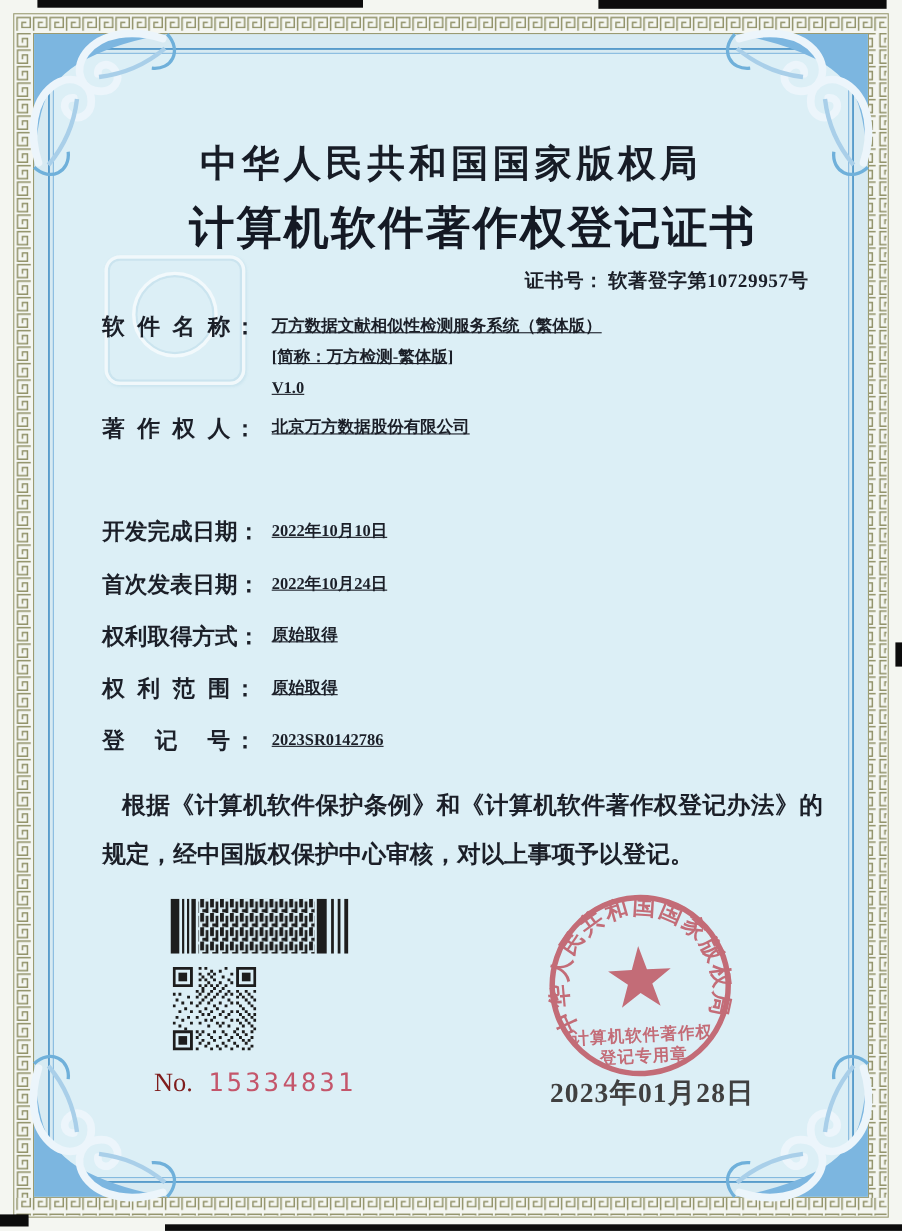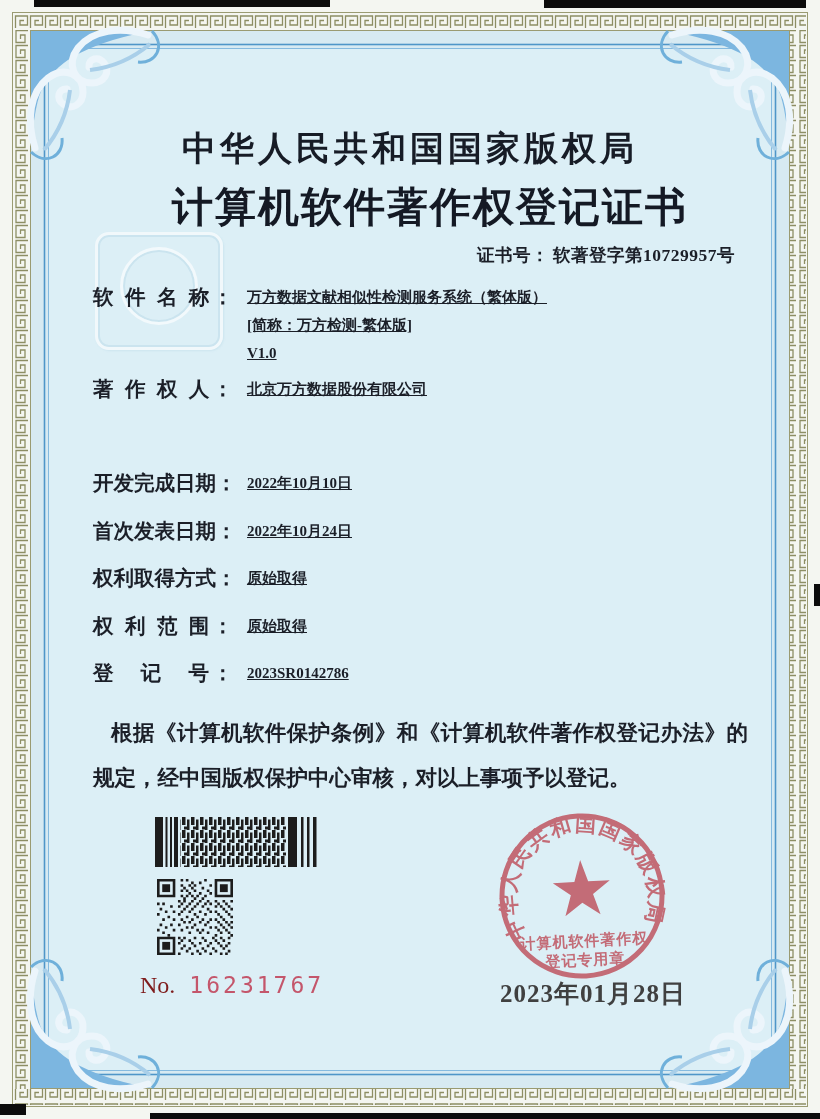--- a/index.html
+++ b/index.html
@@ -178,21 +178,21 @@
           <rect x="2" y="24" width="3" height="3"></rect>
           <path d="M9,0h1v1h-1z M11,0h1v1h-1z M18,0h1v1h-1z M13,1h1v1h-1z M16,1h1v1h-1z M9,2h1v1h-1z M12,2h1v1h-1z M14,2h1v1h-1z M20,2h1v1h-1z M10,3h1v1h-1z M13,3h1v1h-1z M17,3h1v1h-1z M9,4h1v1h-1z M11,4h1v1h-1z M14,4h1v1h-1z M19,4h1v1h-1z M12,5h1v1h-1z M16,5h1v1h-1z M20,5h1v1h-1z M9,6h1v1h-1z M11,6h1v1h-1z M13,6h1v1h-1z M15,6h1v1h-1z M18,6h1v1h-1z M10,7h1v1h-1z M14,7h1v1h-1z M17,7h1v1h-1z
                    M0,9h1v1h-1z M2,9h1v1h-1z M5,10h1v1h-1z M1,11h1v1h-1z M3,12h1v1h-1z M6,12h1v1h-1z M0,13h1v1h-1z M4,14h1v1h-1z M2,15h1v1h-1z M6,15h1v1h-1z M1,17h1v1h-1z M5,17h1v1h-1z M3,18h1v1h-1z M0,19h1v1h-1z M6,19h1v1h-1z M2,20h1v1h-1z M4,21h1v1h-1z
                    M8,8h1v1h-1z M10,8h1v1h-1z M13,8h1v1h-1z M16,8h1v1h-1z M19,8h1v1h-1z M9,9h1v1h-1z M12,9h1v1h-1z M15,9h1v1h-1z M18,9h1v1h-1z M20,9h1v1h-1z M8,10h1v1h-1z M11,10h1v1h-1z M14,10h1v1h-1z M17,10h1v1h-1z M10,11h1v1h-1z M13,11h1v1h-1z M19,11h1v1h-1z M9,12h1v1h-1z M12,12h1v1h-1z M16,12h1v1h-1z M20,12h1v1h-1z M8,13h1v1h-1z M14,13h1v1h-1z M18,13h1v1h-1z M11,14h1v1h-1z M15,14h1v1h-1z M9,15h1v1h-1z M13,15h1v1h-1z M17,15h1v1h-1z M20,15h1v1h-1z M10,16h1v1h-1z M12,16h1v1h-1z M16,16h1v1h-1z M19,16h1v1h-1z M8,17h1v1h-1z M14,17h1v1h-1z M18,17h1v1h-1z M11,18h1v1h-1z M13,18h1v1h-1z M20,18h1v1h-1z M9,19h1v1h-1z M15,19h1v1h-1z M17,19h1v1h-1z M12,20h1v1h-1z M16,20h1v1h-1z M19,20h1v1h-1z
                    M22,8h1v1h-1z M25,8h1v1h-1z M28,8h1v1h-1z M23,9h1v1h-1z M26,9h1v1h-1z M22,10h1v1h-1z M24,10h1v1h-1z M27,10h1v1h-1z M25,11h1v1h-1z M28,11h1v1h-1z M22,12h1v1h-1z M26,12h1v1h-1z M23,13h1v1h-1z M27,13h1v1h-1z M24,14h1v1h-1z M28,14h1v1h-1z M22,15h1v1h-1z M25,15h1v1h-1z M23,16h1v1h-1z M26,16h1v1h-1z M28,16h1v1h-1z M24,17h1v1h-1z M27,17h1v1h-1z M22,18h1v1h-1z M25,18h1v1h-1z M28,18h1v1h-1z M23,19h1v1h-1z M26,19h1v1h-1z M24,20h1v1h-1z M27,20h1v1h-1z M22,21h1v1h-1z M28,21h1v1h-1z
                    M8,22h1v1h-1z M10,22h1v1h-1z M14,22h1v1h-1z M17,22h1v1h-1z M21,22h1v1h-1z M24,22h1v1h-1z M27,22h1v1h-1z M9,23h1v1h-1z M12,23h1v1h-1z M18,23h1v1h-1z M22,23h1v1h-1z M25,23h1v1h-1z M8,24h1v1h-1z M13,24h1v1h-1z M16,24h1v1h-1z M20,24h1v1h-1z M23,24h1v1h-1z M27,24h1v1h-1z M10,25h1v1h-1z M14,25h1v1h-1z M19,25h1v1h-1z M24,25h1v1h-1z M26,25h1v1h-1z M9,26h1v1h-1z M12,26h1v1h-1z M17,26h1v1h-1z M21,26h1v1h-1z M25,26h1v1h-1z M11,27h1v1h-1z M15,27h1v1h-1z M18,27h1v1h-1z M22,27h1v1h-1z M27,27h1v1h-1z M8,28h1v1h-1z M13,28h1v1h-1z M16,28h1v1h-1z M20,28h1v1h-1z M24,28h1v1h-1z M26,28h1v1h-1z"></path>
         </g>
       </svg>
 
       <div class="serial">
-        <span class="no">No.</span><span class="num">16231767</span>
+        <span class="no">No.</span><span class="num">15334831</span>
       </div>
 
       <svg class="seal" viewBox="0 0 176 176">
         <defs>
           <path id="sealArc" d="M 32,127 A 67,67 0 1 1 144,127" fill="none"></path>
         </defs>
         <circle cx="88" cy="88" r="80" fill="none" stroke="#c05a66" stroke-width="5"></circle>
         <text font-size="21" font-weight="700" fill="#c05a66" letter-spacing="2" font-family="Liberation Serif, DejaVu Serif, serif">
           <textPath href="#sealArc" startOffset="2">中华人民共和国国家版权局</textPath>
         </text>

